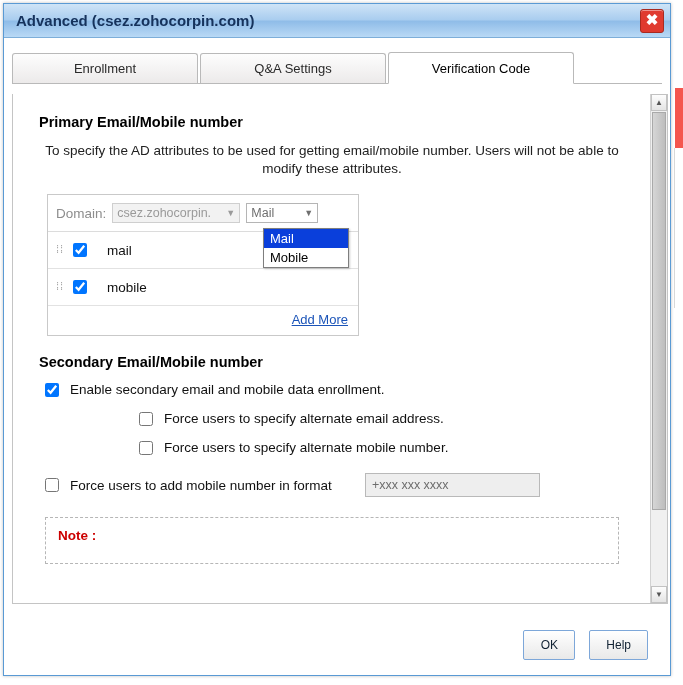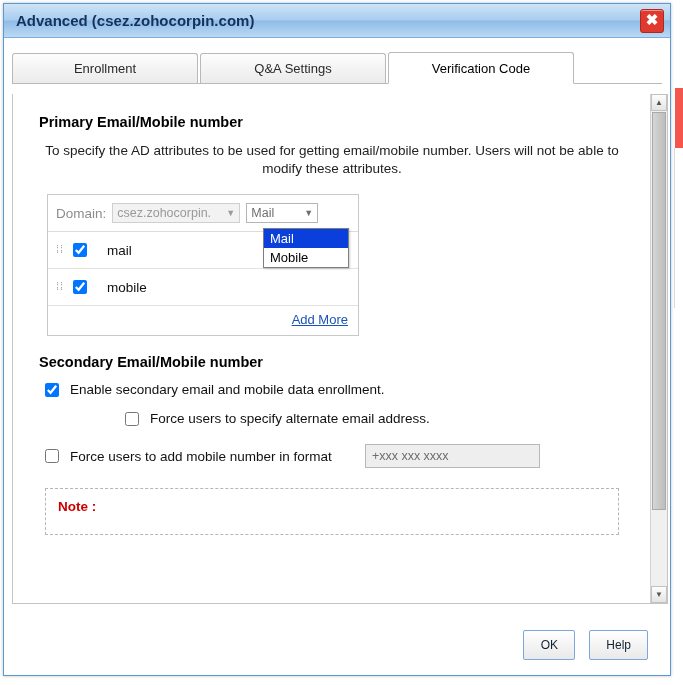--- a/index.html
+++ b/index.html
@@ -259,21 +259,21 @@
     vertical-align: middle;
   }
   .chk-row {
     display: flex;
     align-items: center;
     gap: 11px;
     margin: 12px 0 0 6px;
     font-size: 13.5px;
     color: #111;
   }
-  .chk-row.indent { margin-left: 38px; margin-top: 14px; padding-left: 48px; }
+  .chk-row.indent { margin-left: 52px; margin-top: 14px; padding-left: 48px; }
   .chk-row.fmt { margin-top: 18px; }
   .fmt-input {
     width: 175px;
     height: 24px;
     margin-left: 22px;
     border: 1px solid #b9b9b9;
     background: #eeeeee;
     color: #6d6d6d;
     font-size: 12.5px;
     padding: 0 6px;
@@ -440,20 +440,24 @@
       <div class="chk-row">
         <input type="checkbox" checked="" style="">
         <span>Enable secondary email and mobile data enrollment.</span>
       </div>
 
       <div class="chk-row indent">
         <input type="checkbox" style="">
         <span>Force users to specify alternate email address.</span>
       </div>
 
+      <div class="chk-row indent">
+        <input type="checkbox" style="">
+        <span>Force users to specify alternate mobile number.</span>
+      </div>
 
       <div class="chk-row fmt">
         <input type="checkbox" style="">
         <span>Force users to add mobile number in format</span>
         <input class="fmt-input" type="text" value="+xxx xxx xxxx" style="">
       </div>
 
       <div class="note-box">
         <div class="note-title">Note :</div>
       </div>

